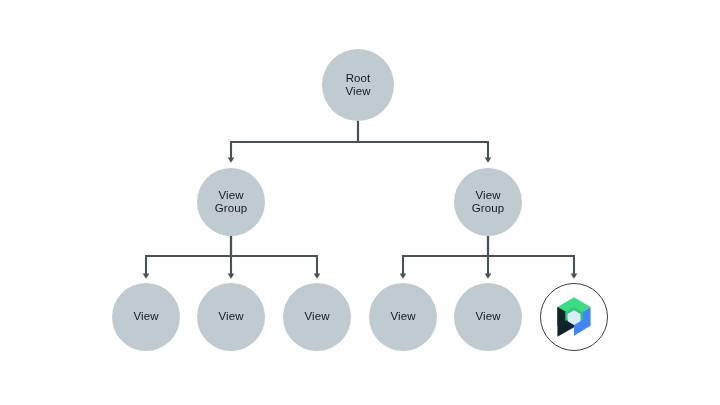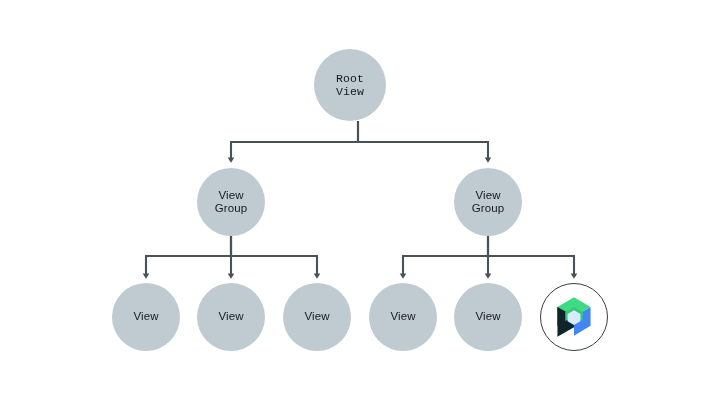--- a/index.html
+++ b/index.html
@@ -77,21 +77,21 @@
       <path d="M231,236 L231,256 L146,256 L146,276" marker-end="url(#arrowhead)"></path>
       <path d="M231,236 L231,276" marker-end="url(#arrowhead)"></path>
       <path d="M231,236 L231,256 L317,256 L317,276" marker-end="url(#arrowhead)"></path>
 
       <path d="M488,236 L488,256 L403,256 L403,276" marker-end="url(#arrowhead)"></path>
       <path d="M488,236 L488,276" marker-end="url(#arrowhead)"></path>
       <path d="M488,236 L488,256 L574,256 L574,276" marker-end="url(#arrowhead)"></path>
     </g>
   </svg>
 
-  <div class="node" style="left:314px; top:49px; width:72px; height:72px;font-family:Liberation Mono, monospace;">
+  <div class="node" style="left:322px; top:49px; width:72px; height:72px;">
     <span class="node-label">Root
 View</span>
   </div>
 
   <div class="node" style="left:197px; top:168px; width:68px; height:68px;">
     <span class="node-label">View
 Group</span>
   </div>
 
   <div class="node" style="left:454px; top:168px; width:68px; height:68px;">

